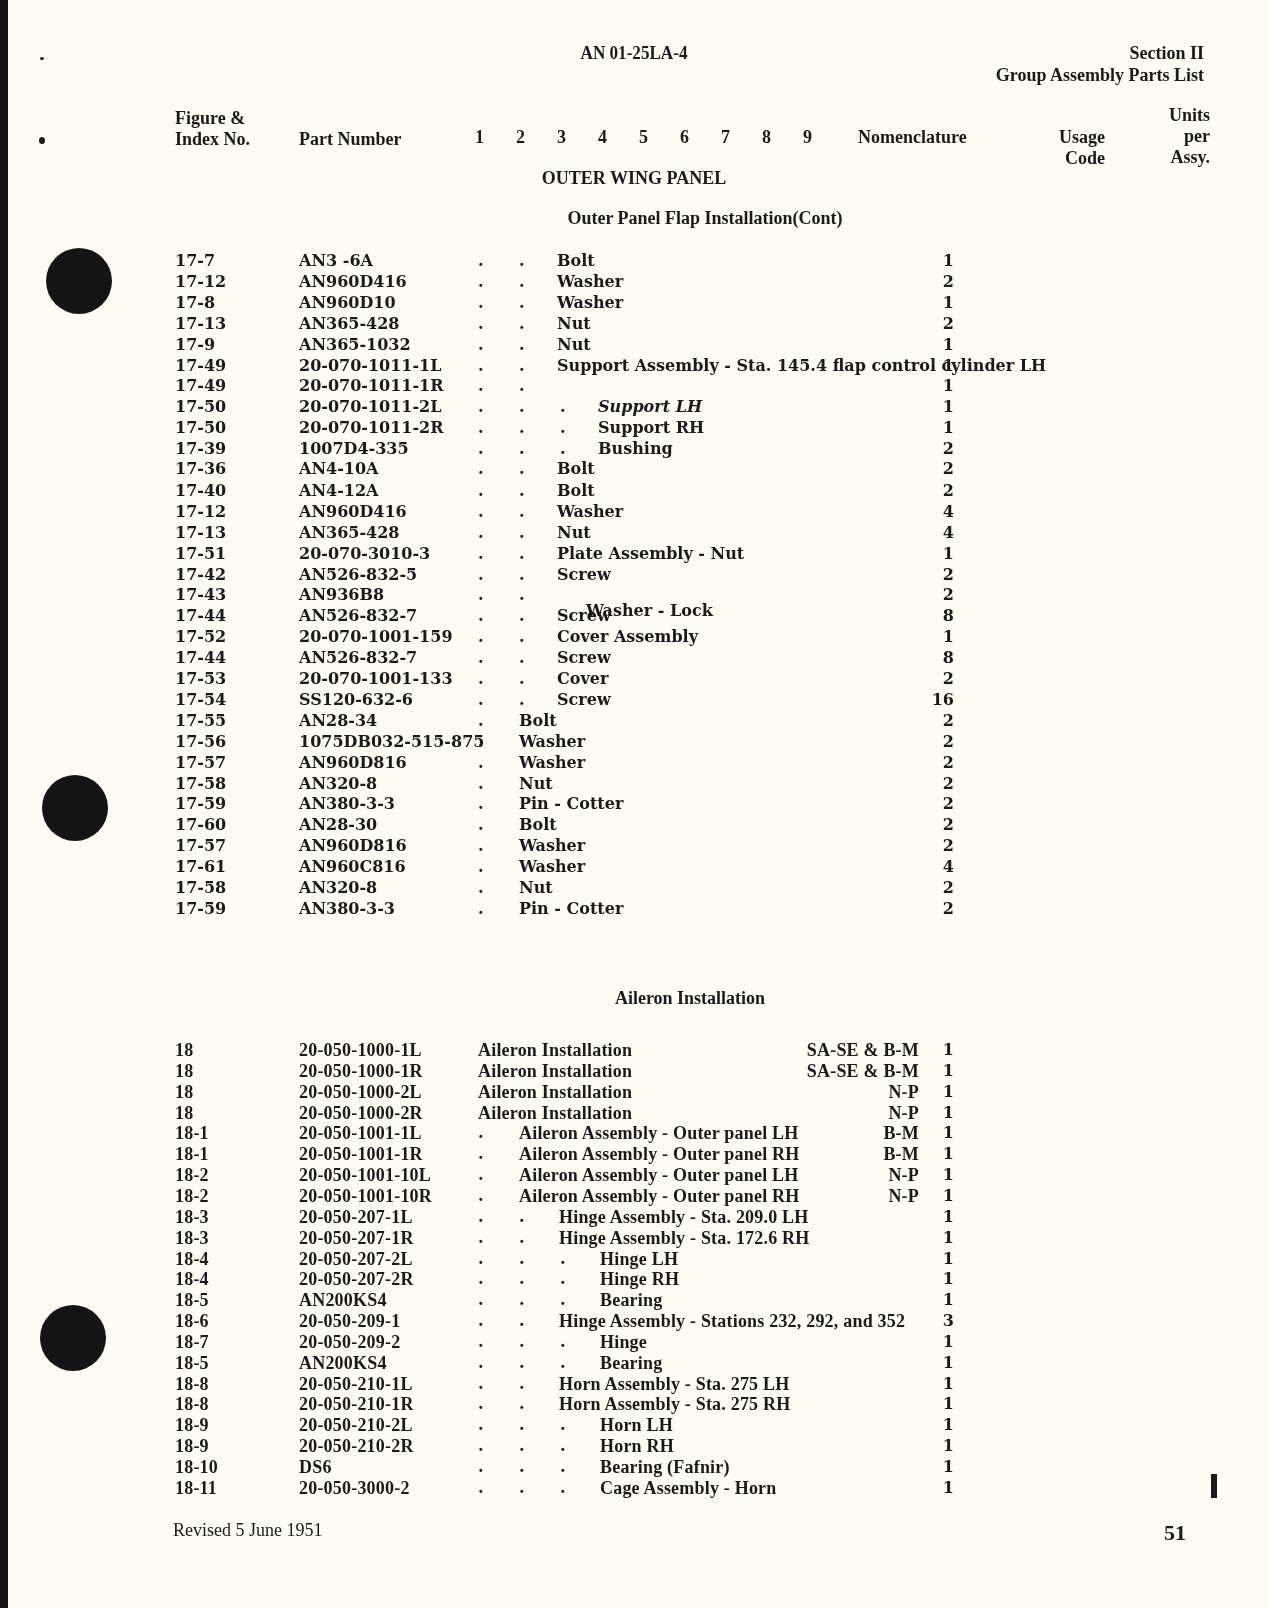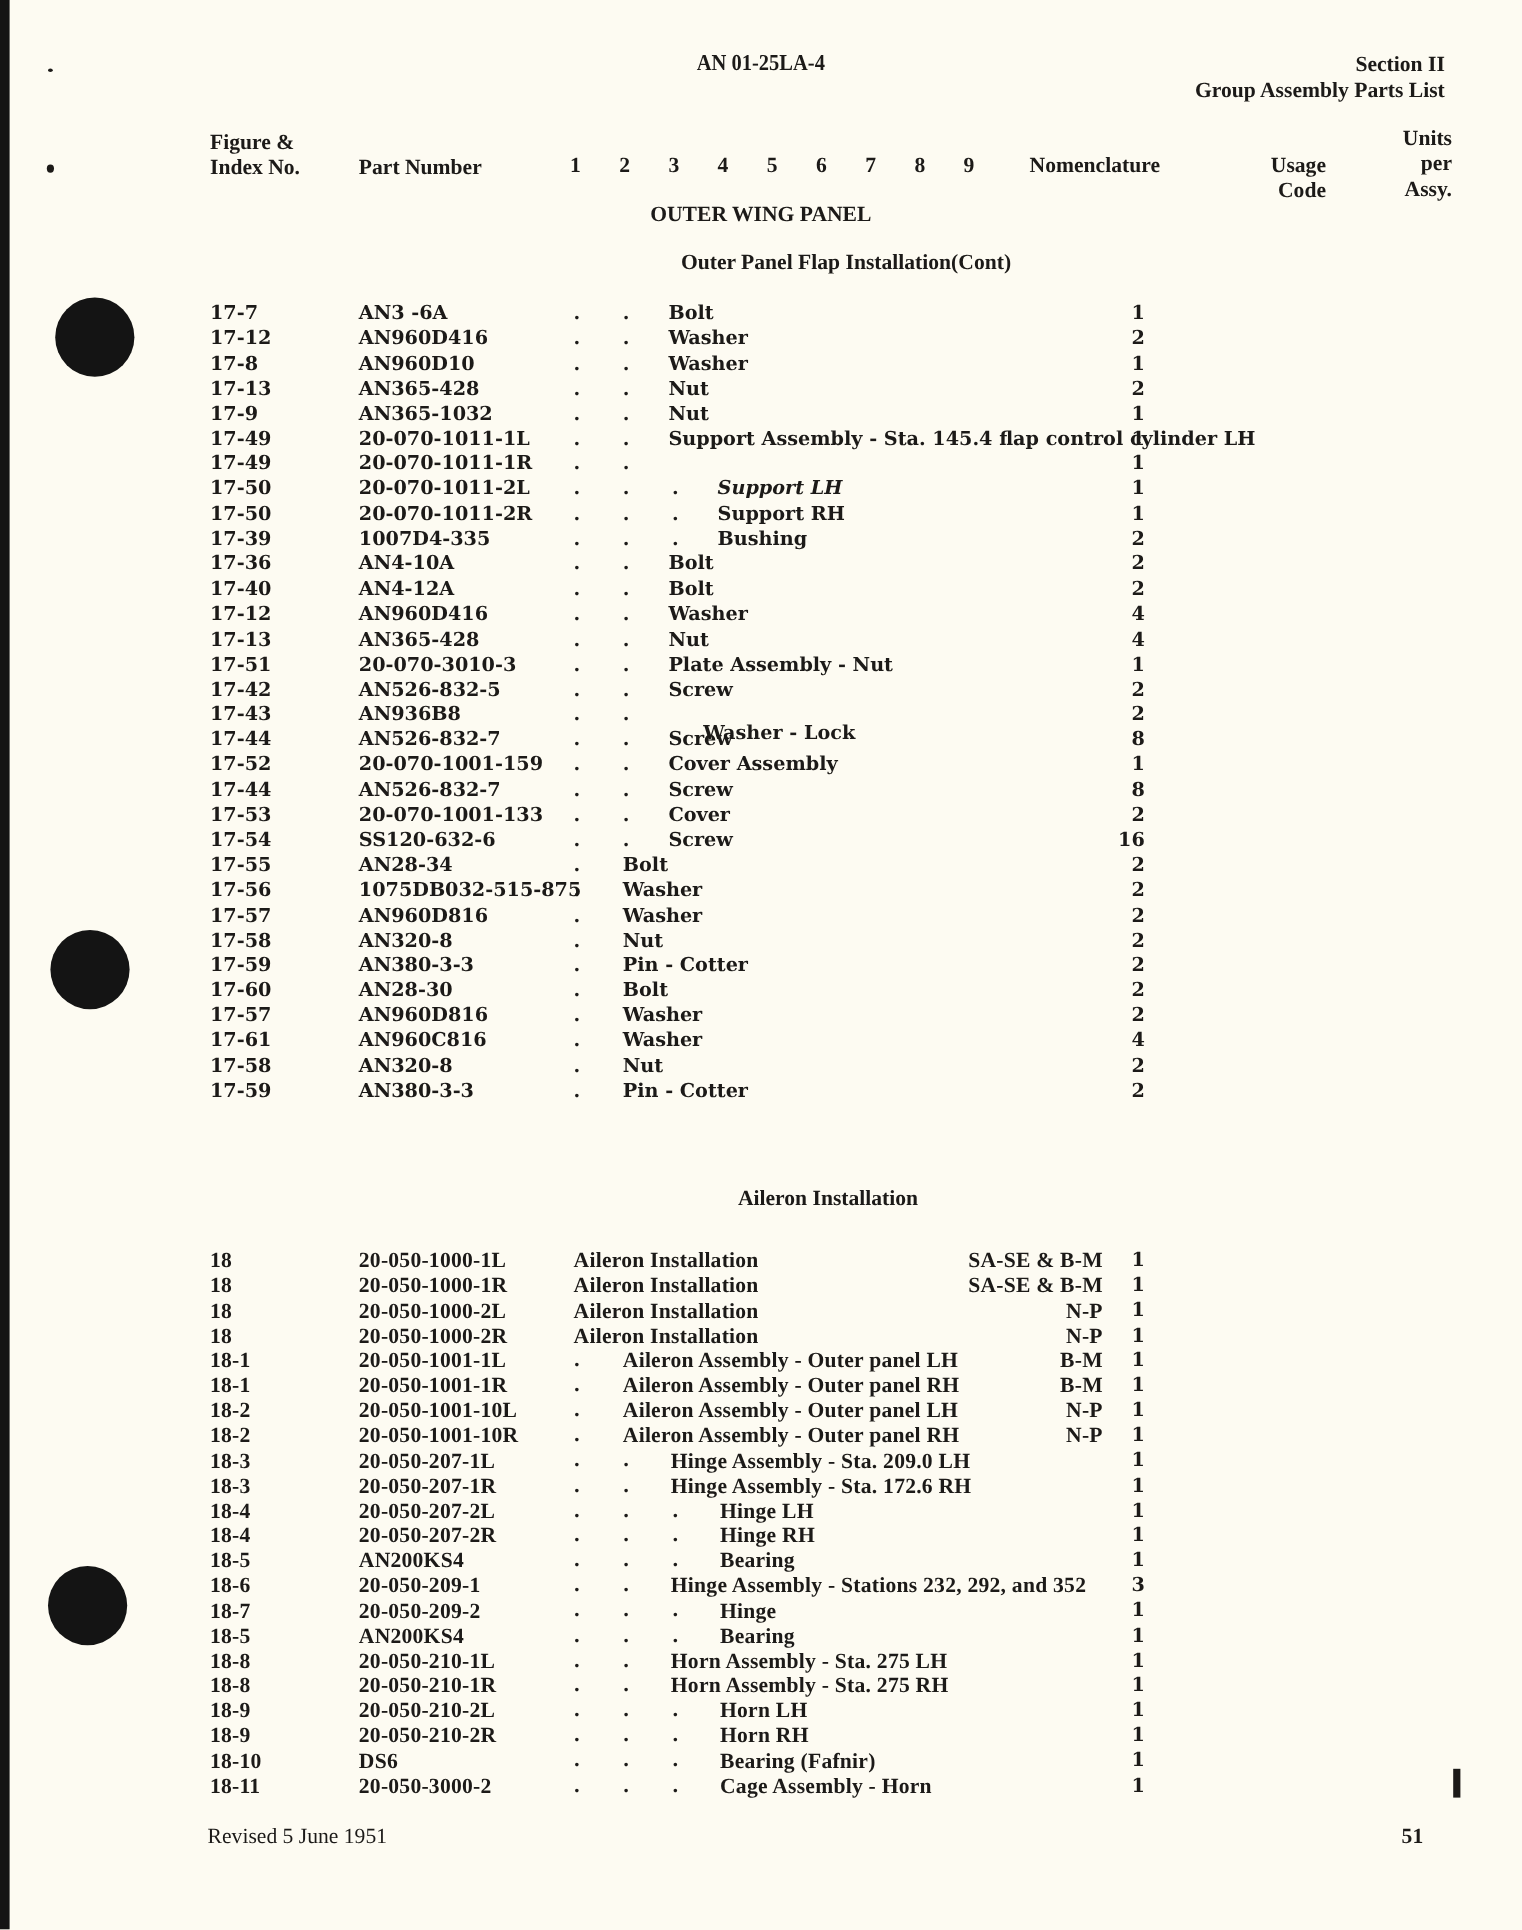--- a/index.html
+++ b/index.html
@@ -31,21 +31,21 @@
   .row .dot { position: absolute; top: 0; }
   .row .nom { position: absolute; }
   .row .usage { position: absolute; right: 116px; text-align: right; }
   .row .units { position: absolute; right: 81px; text-align: right; }
 
   .row.b .fig, .row.b .pn, .row.b .nom, .row.b .usage {
     font-family: "Liberation Serif", serif; font-size: 18px; letter-spacing: 0.2px;
   }
 
   .footer-left { position: absolute; left: 173px; top: 1520px; font-family: "Liberation Serif", serif; font-size: 18px; }
-  .footer-right { position: absolute; right: 82px; top: 1520px; font-family: "Liberation Serif", serif; font-weight: bold; font-size: 18px; }
+  .footer-right { position: absolute; right: 82px; top: 1520px; font-family: "Liberation Serif", serif; font-weight: bold; font-size: 22px; }
 </style>
 </head>
 <body>
 
 <div class="edge"></div>
 <div class="speck" style="left:40px;top:57px;width:4px;height:3px;"></div>
 <div class="speck" style="left:39px;top:137px;width:6px;height:7px;"></div>
 <div class="hole" style="left:46px;top:248px;"></div>
 <div class="hole" style="left:42px;top:775px;"></div>
 <div class="hole" style="left:40px;top:1305px;"></div>

